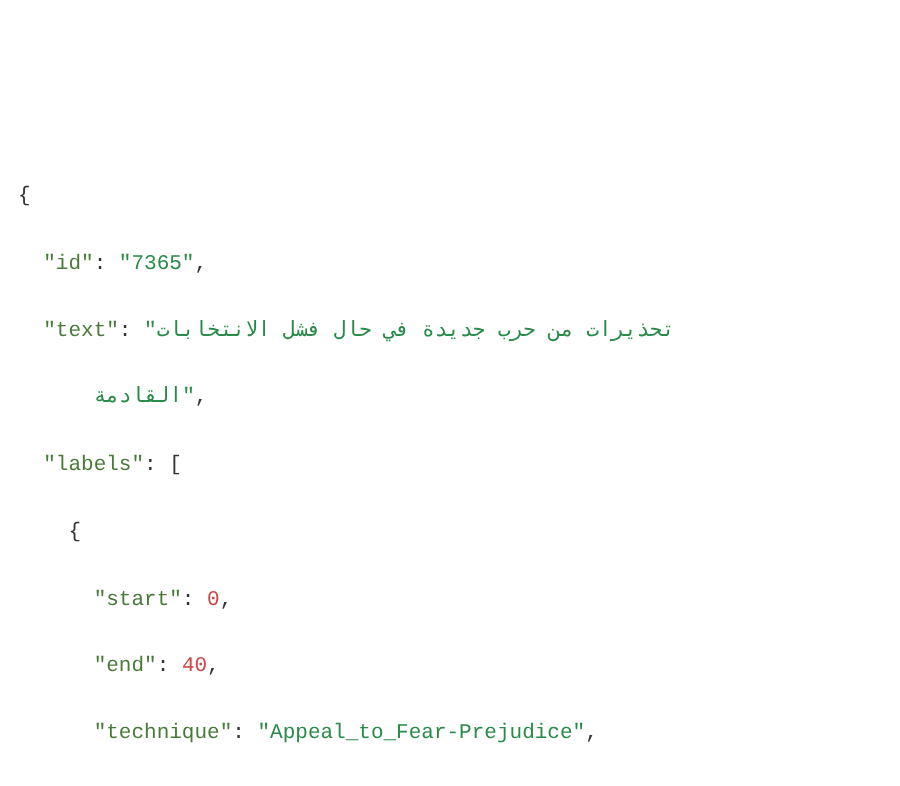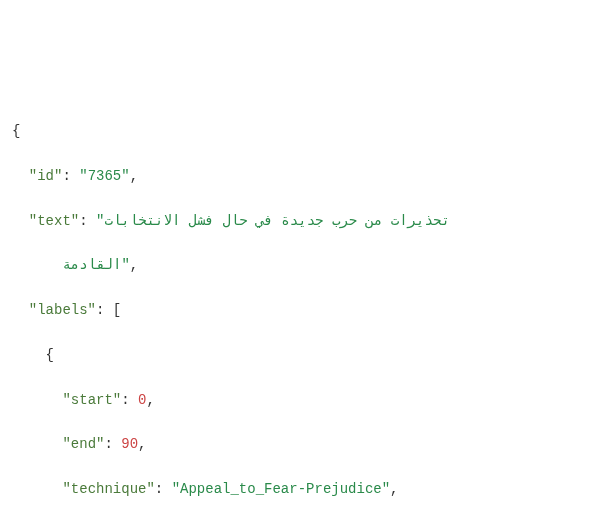--- a/index.html
+++ b/index.html
@@ -40,21 +40,21 @@
 
 
 <div>
 <span class="line"><span class="punct">{</span></span>
 <span class="line">  <span class="key">"id"</span><span class="punct">: </span><span class="string">"7365"</span><span class="punct">,</span></span>
 <span class="line">  <span class="key">"text"</span><span class="punct">: </span><span class="string">"تحذيرات من حرب جديدة في حال فشل الانتخابات</span></span>
 <span class="line">      <span class="string">القادمة"</span><span class="punct">,</span></span>
 <span class="line">  <span class="key">"labels"</span><span class="punct">: [</span></span>
 <span class="line">    <span class="punct">{</span></span>
 <span class="line">      <span class="key">"start"</span><span class="punct">: </span><span class="number">0</span><span class="punct">,</span></span>
-<span class="line">      <span class="key">"end"</span><span class="punct">: </span><span class="number">90</span><span class="punct">,</span></span>
+<span class="line">      <span class="key">"end"</span><span class="punct">: </span><span class="number">40</span><span class="punct">,</span></span>
 <span class="line">      <span class="key">"technique"</span><span class="punct">: </span><span class="string">"Appeal_to_Fear-Prejudice"</span><span class="punct">,</span></span>
 <span class="line">      </span>
 
 
 
 
 
 
 
 

